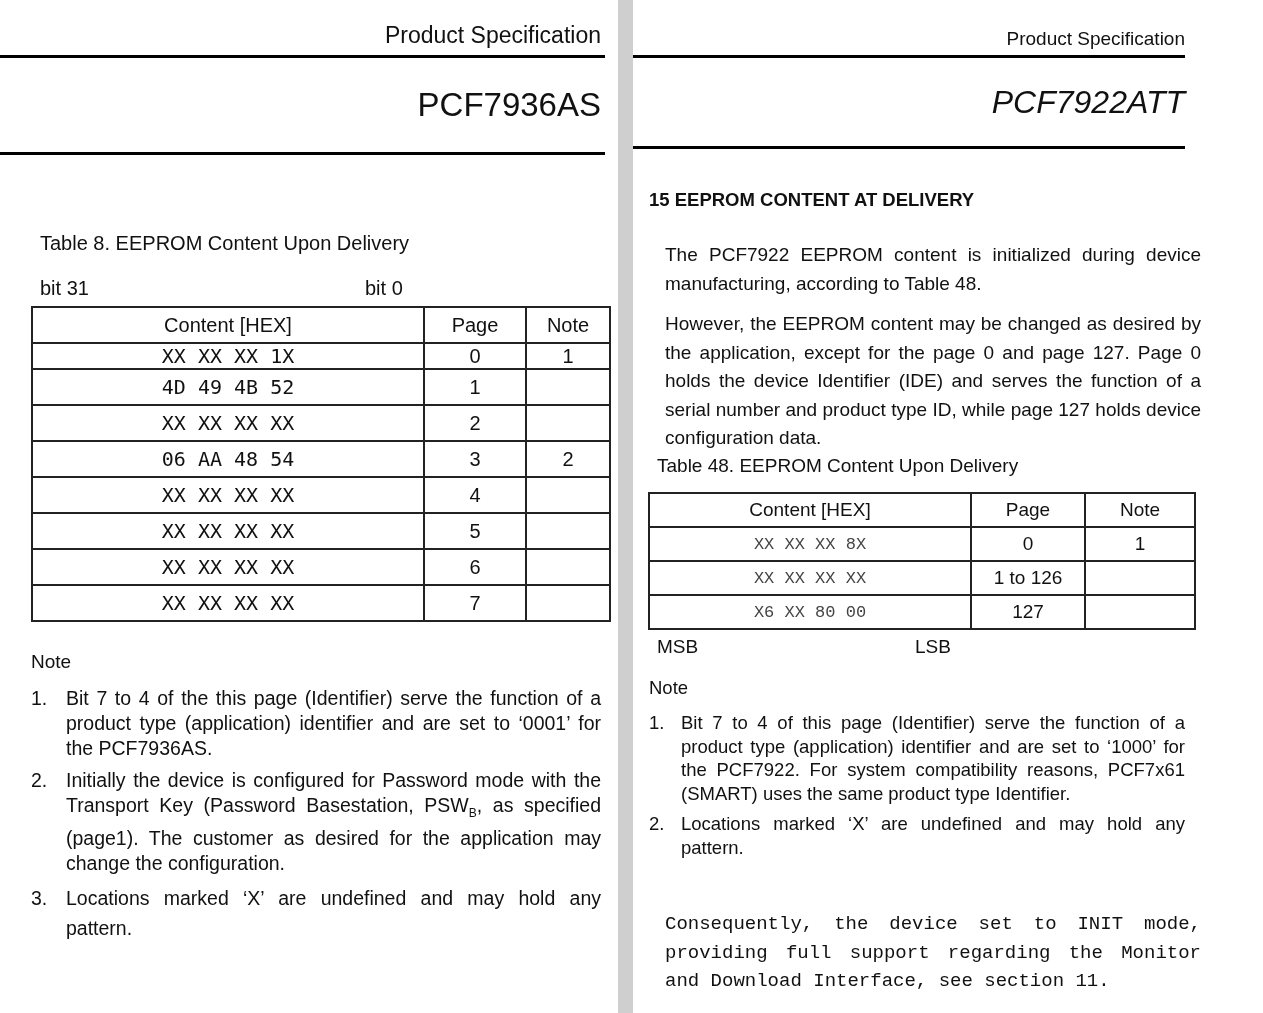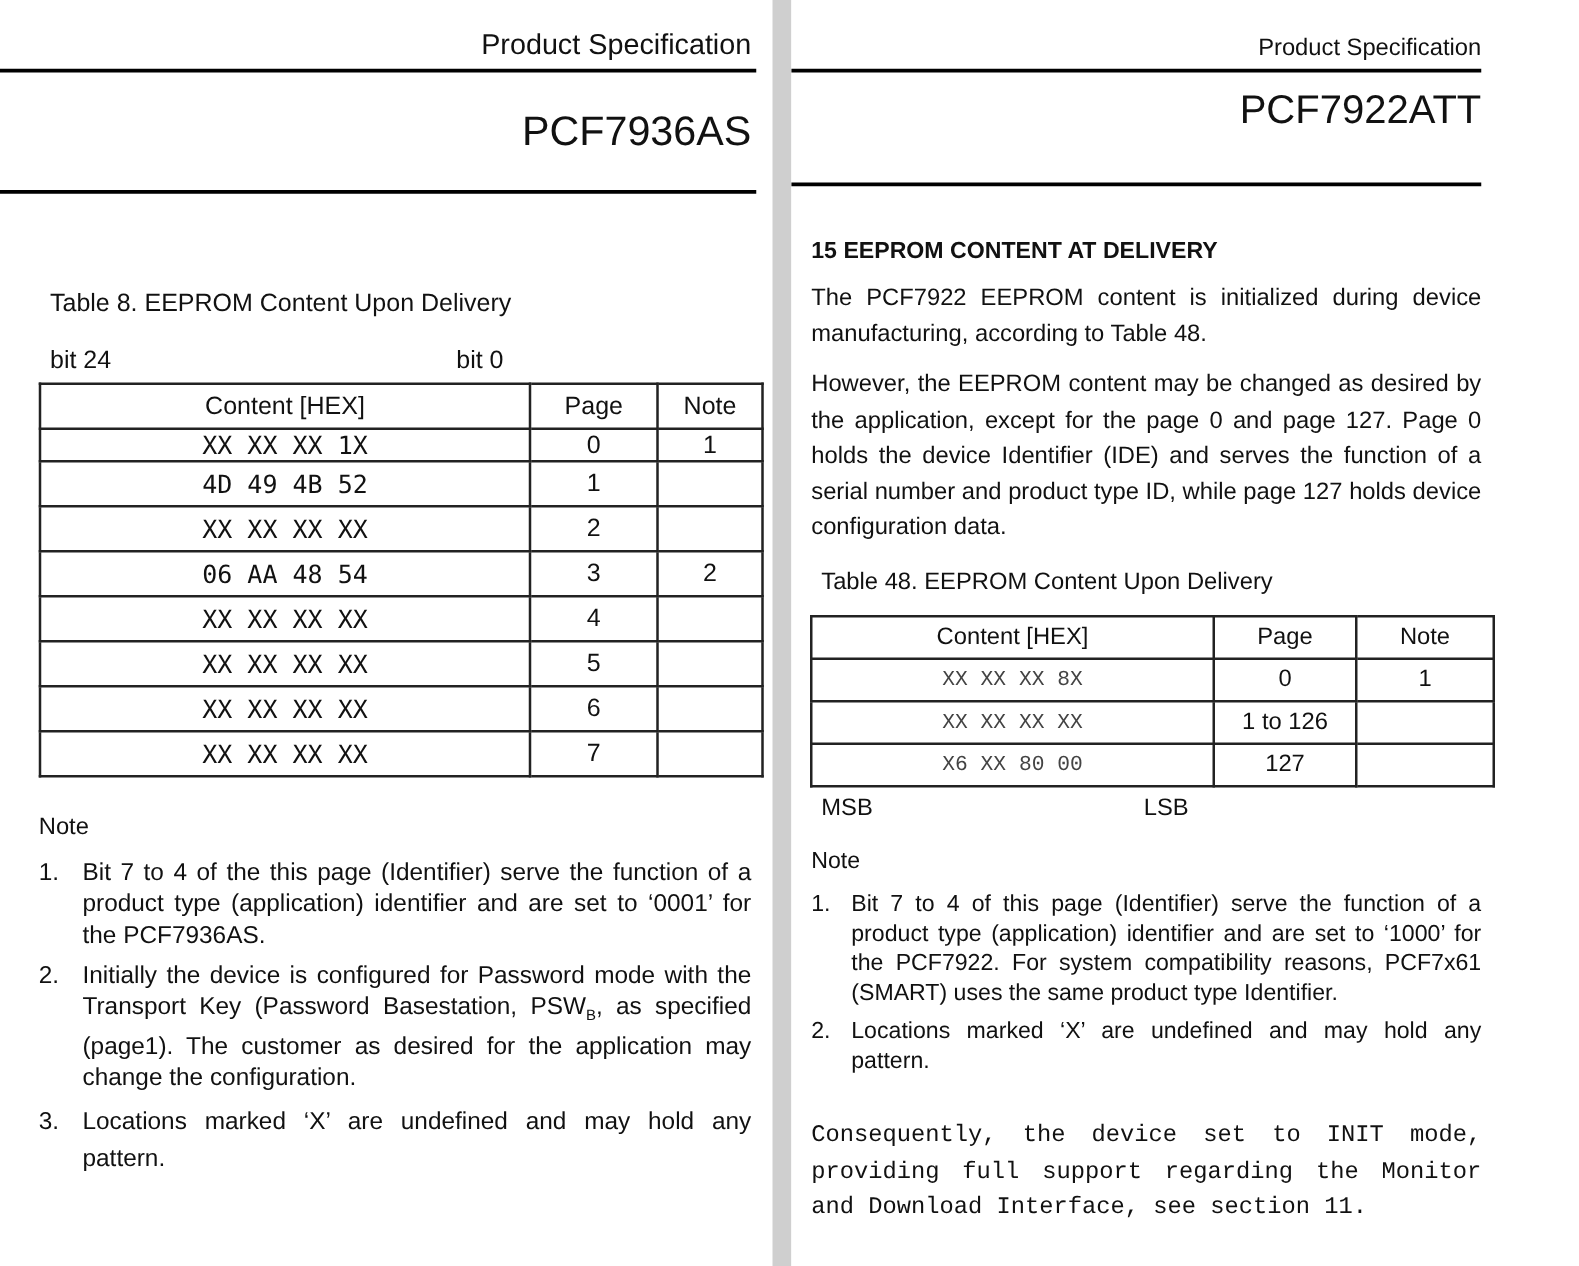--- a/index.html
+++ b/index.html
@@ -14,33 +14,33 @@
   .abs{position:absolute;}
   .rule{position:absolute;height:3px;background:#000;}
   .hdr-small{position:absolute;text-align:left;}
   .hdr-big{position:absolute;text-align:center;}
   table.eep{position:absolute;border-collapse:collapse;border-radius:19px;}
   table.eep td{border:2px solid #222;text-align:center;padding:0;}
   .mono{font-family:"DejaVu Sans Mono", monospace;}
   .note-list{position:absolute;margin:0;padding:0;list-style:none;}
   .note-list li{position:relative;text-align:justify;}
   .note-list .num{position:absolute;left:0;top:0;}
-  p.body{position:absolute;margin:0;text-align:justify;}
+  p.body{position:absolute;margin:16px;text-align:justify;}
 </style>
 </head>
 <body>
 
 <div class="page" id="left">
   <div class="hdr-small" style="right:17px;top:22px;font-size:23px;">Product Specification</div>
   <div class="rule" style="left:0;top:55px;width:605px;"></div>
   <div class="hdr-big" style="right:17px;top:86px;font-size:33px;">PCF7936AS</div>
   <div class="rule" style="left:0;top:152px;width:605px;"></div>
 
   <div class="abs" style="left:40px;top:232px;font-size:20px;">Table 8. EEPROM Content Upon Delivery</div>
-  <div class="abs" style="left:40px;top:277px;font-size:20px;">bit 24</div>
+  <div class="abs" style="left:40px;top:277px;font-size:20px;">bit 31</div>
   <div class="abs" style="left:365px;top:277px;font-size:20px;">bit 0</div>
 
   <table class="eep" style="left:31px;top:306px;width:580px;font-size:20px;">
     <tbody>
         <tr style="height:36px;">
       <td style="width:390px;">Content [HEX]</td>
       <td style="width:100px;">Page</td>
       <td>Note</td>
     </tr>
     <tr style="height:23px;">
@@ -101,21 +101,21 @@
       <span>Locations marked ‘X’ are undefined and may hold any pattern.</span>
     </li>
   </ul>
 </div>
 
 <div class="divider"></div>
 
 <div class="page" id="right">
   <div class="hdr-small" style="right:78px;top:28px;font-size:19px;">Product Specification</div>
   <div class="rule" style="left:0;top:55px;width:552px;"></div>
-  <div class="hdr-big" style="right:78px;top:69px;font-size:32px;">PCF7922ATT</div>
+  <div class="hdr-big" style="right:78px;top:84px;font-size:32px;font-style:italic;">PCF7922ATT</div>
   <div class="rule" style="left:0;top:146px;width:552px;"></div>
 
   <div class="abs" style="left:16px;top:189px;font-size:18.5px;font-weight:bold;">15 EEPROM CONTENT AT DELIVERY</div>
   <p class="body" style="left:16px;top:225px;width:536px;font-size:19px;line-height:28.5px;">The PCF7922 EEPROM content is initialized during device manufacturing, according to Table 48.</p>
   <p class="body" style="left:16px;top:294px;width:536px;font-size:19px;line-height:28.5px;">However, the EEPROM content may be changed as desired by the application, except for the page 0 and page 127. Page 0 holds the device Identifier (IDE) and serves the function of a serial number and product type ID, while page 127 holds device configuration data.</p>
 
   <div class="abs" style="left:24px;top:455px;font-size:19px;">Table 48. EEPROM Content Upon Delivery</div>
   <table class="eep" style="left:15px;top:492px;width:548px;font-size:19px;">
     <tbody>
         <tr style="height:34px;">

